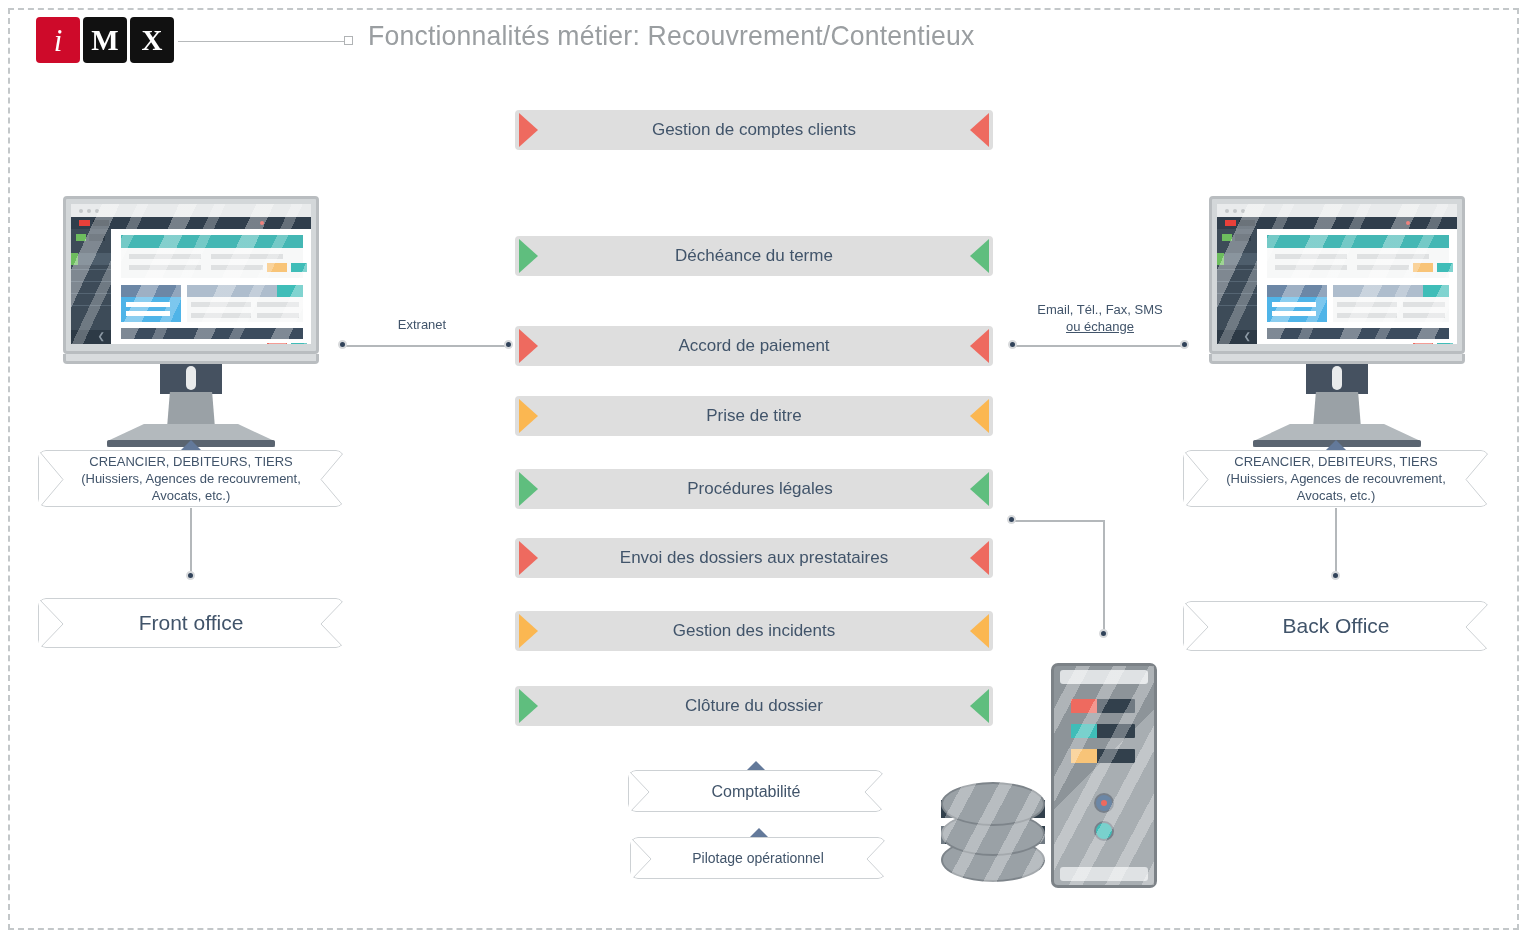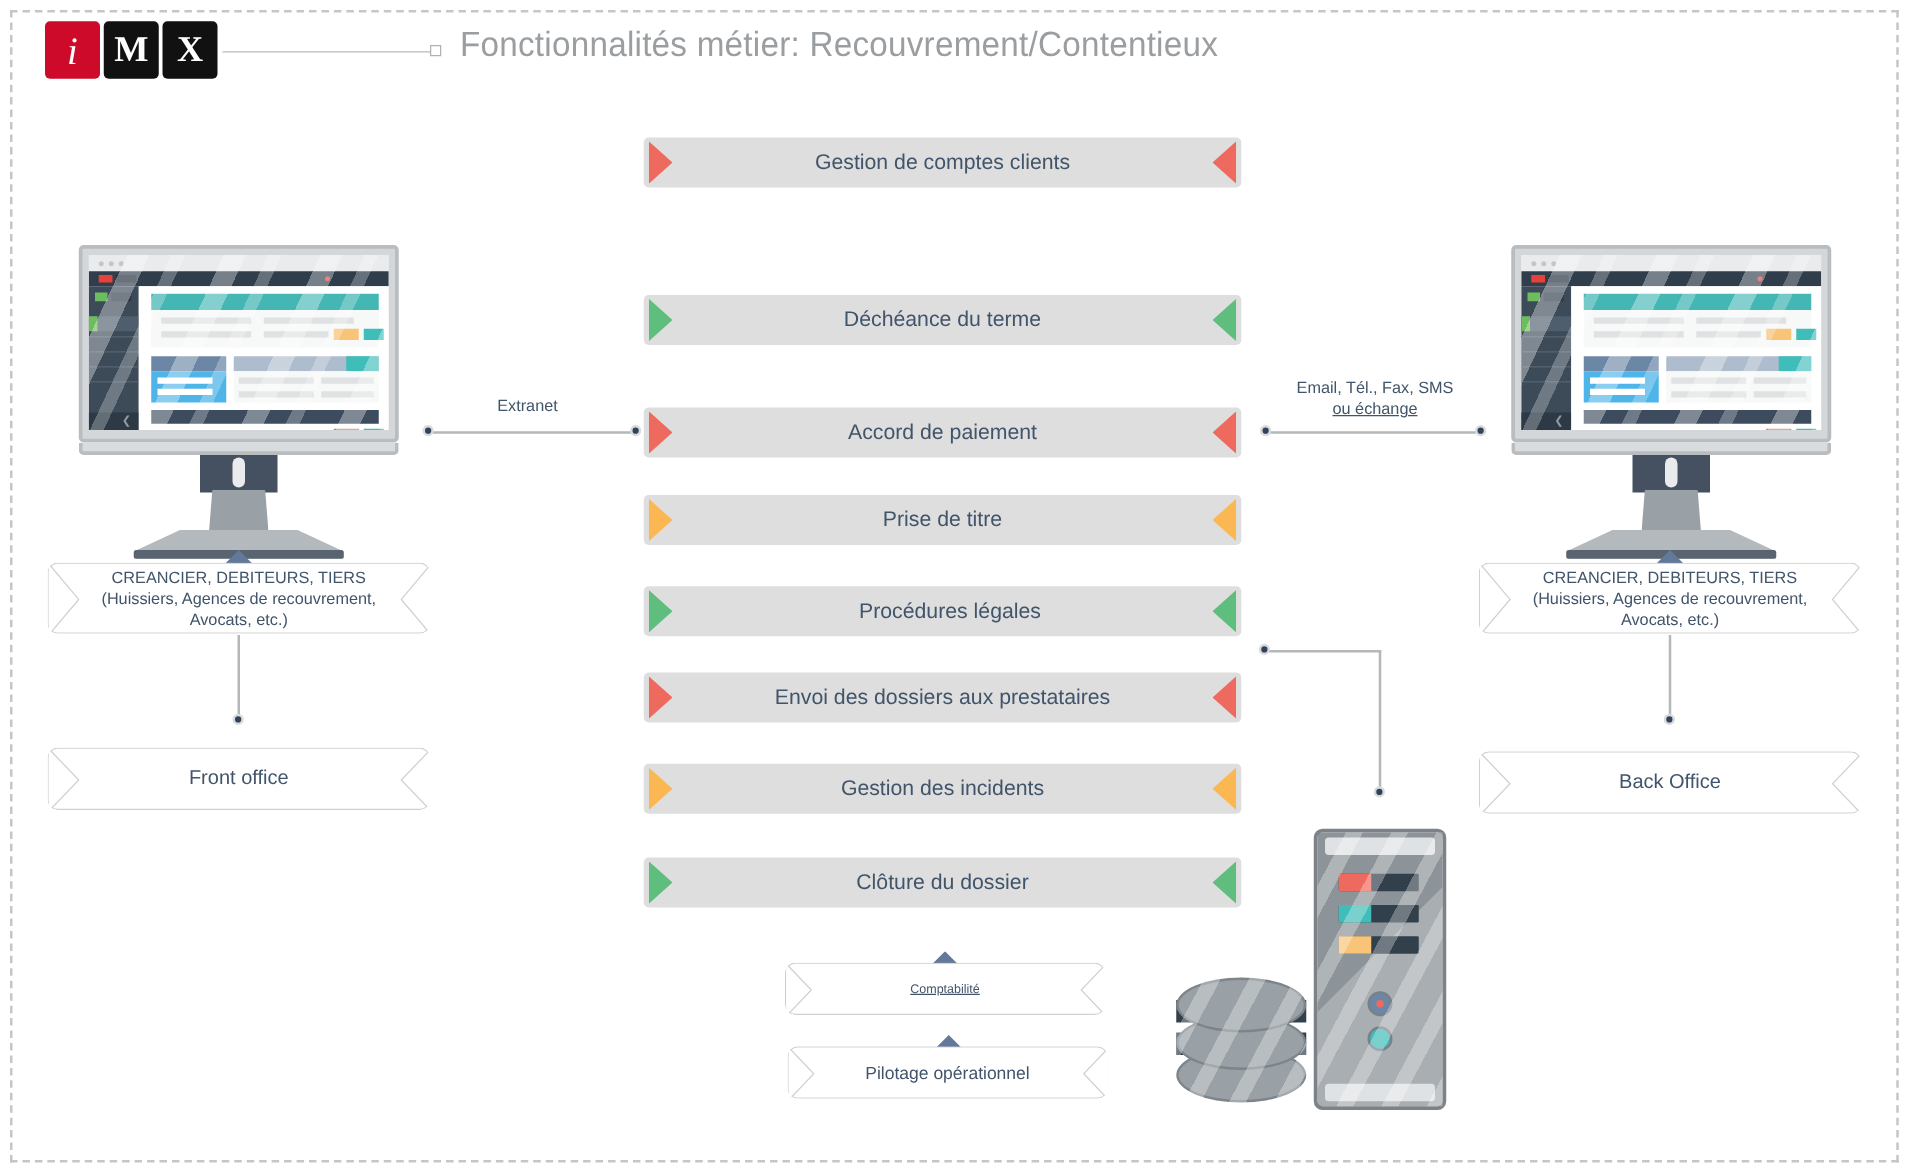--- a/index.html
+++ b/index.html
@@ -232,21 +232,21 @@
     -webkit-mask-image: linear-gradient(#000,#000);
   }
   .notch-svg { position: absolute; left: 0; top: 0; }
   .ribbon-arrow {
     position: absolute;
     width: 22px; height: 11px;
     background: #63799a;
     clip-path: polygon(50% 0, 100% 100%, 0 100%);
   }
   .ribbon-line-small { font-size: 13px; line-height: 17px; }
-  .ribbon-line-big { font-size: 16px; line-height: 22px; }
+  .ribbon-line-big { font-size: 21px; line-height: 22px; }
 
   
   .conn-line { position: absolute; background: #b4b8bb; }
   .conn-dot {
     position: absolute; width: 9px; height: 9px; border-radius: 50%;
     background: #31435a; border: 2px solid #d8dadc;
     margin-left: -6px; margin-top: -6px;
   }
   .conn-label {
     position: absolute;
@@ -541,21 +541,21 @@
     </svg>
     <span class="ribbon-line-big">Back Office</span>
   </div>
 
   <div class="ribbon-arrow" style="left:745px; top:761px;"></div>
   <div class="ribbon" style="left:628px; top:770px; width:256px; height:42px;">
     <svg class="notch-svg" width="256" height="42" viewBox="0 0 256 42">
       <path d="M0,0 L20,21 L0,42 L-2,42 L-2,0 Z" fill="#ffffff" stroke="#cdd1d4" stroke-width="1"></path>
       <path d="M256,0 L236,21 L256,42 L258,42 L258,0 Z" fill="#ffffff" stroke="#cdd1d4" stroke-width="1"></path>
     </svg>
-    <span class="ribbon-line-small" style="font-size:10px;text-decoration:underline;">Comptabilité</span>
+    <span class="ribbon-line-small" style="font-size:16px;">Comptabilité</span>
   </div>
 
   <div class="ribbon-arrow" style="left:748px; top:828px;"></div>
   <div class="ribbon" style="left:630px; top:837px; width:256px; height:42px;">
     <svg class="notch-svg" width="256" height="42" viewBox="0 0 256 42">
       <path d="M0,0 L20,21 L0,42 L-2,42 L-2,0 Z" fill="#ffffff" stroke="#cdd1d4" stroke-width="1"></path>
       <path d="M256,0 L236,21 L256,42 L258,42 L258,0 Z" fill="#ffffff" stroke="#cdd1d4" stroke-width="1"></path>
     </svg>
     <span class="ribbon-line-small" style="font-size:14px;">Pilotage opérationnel</span>
   </div>

